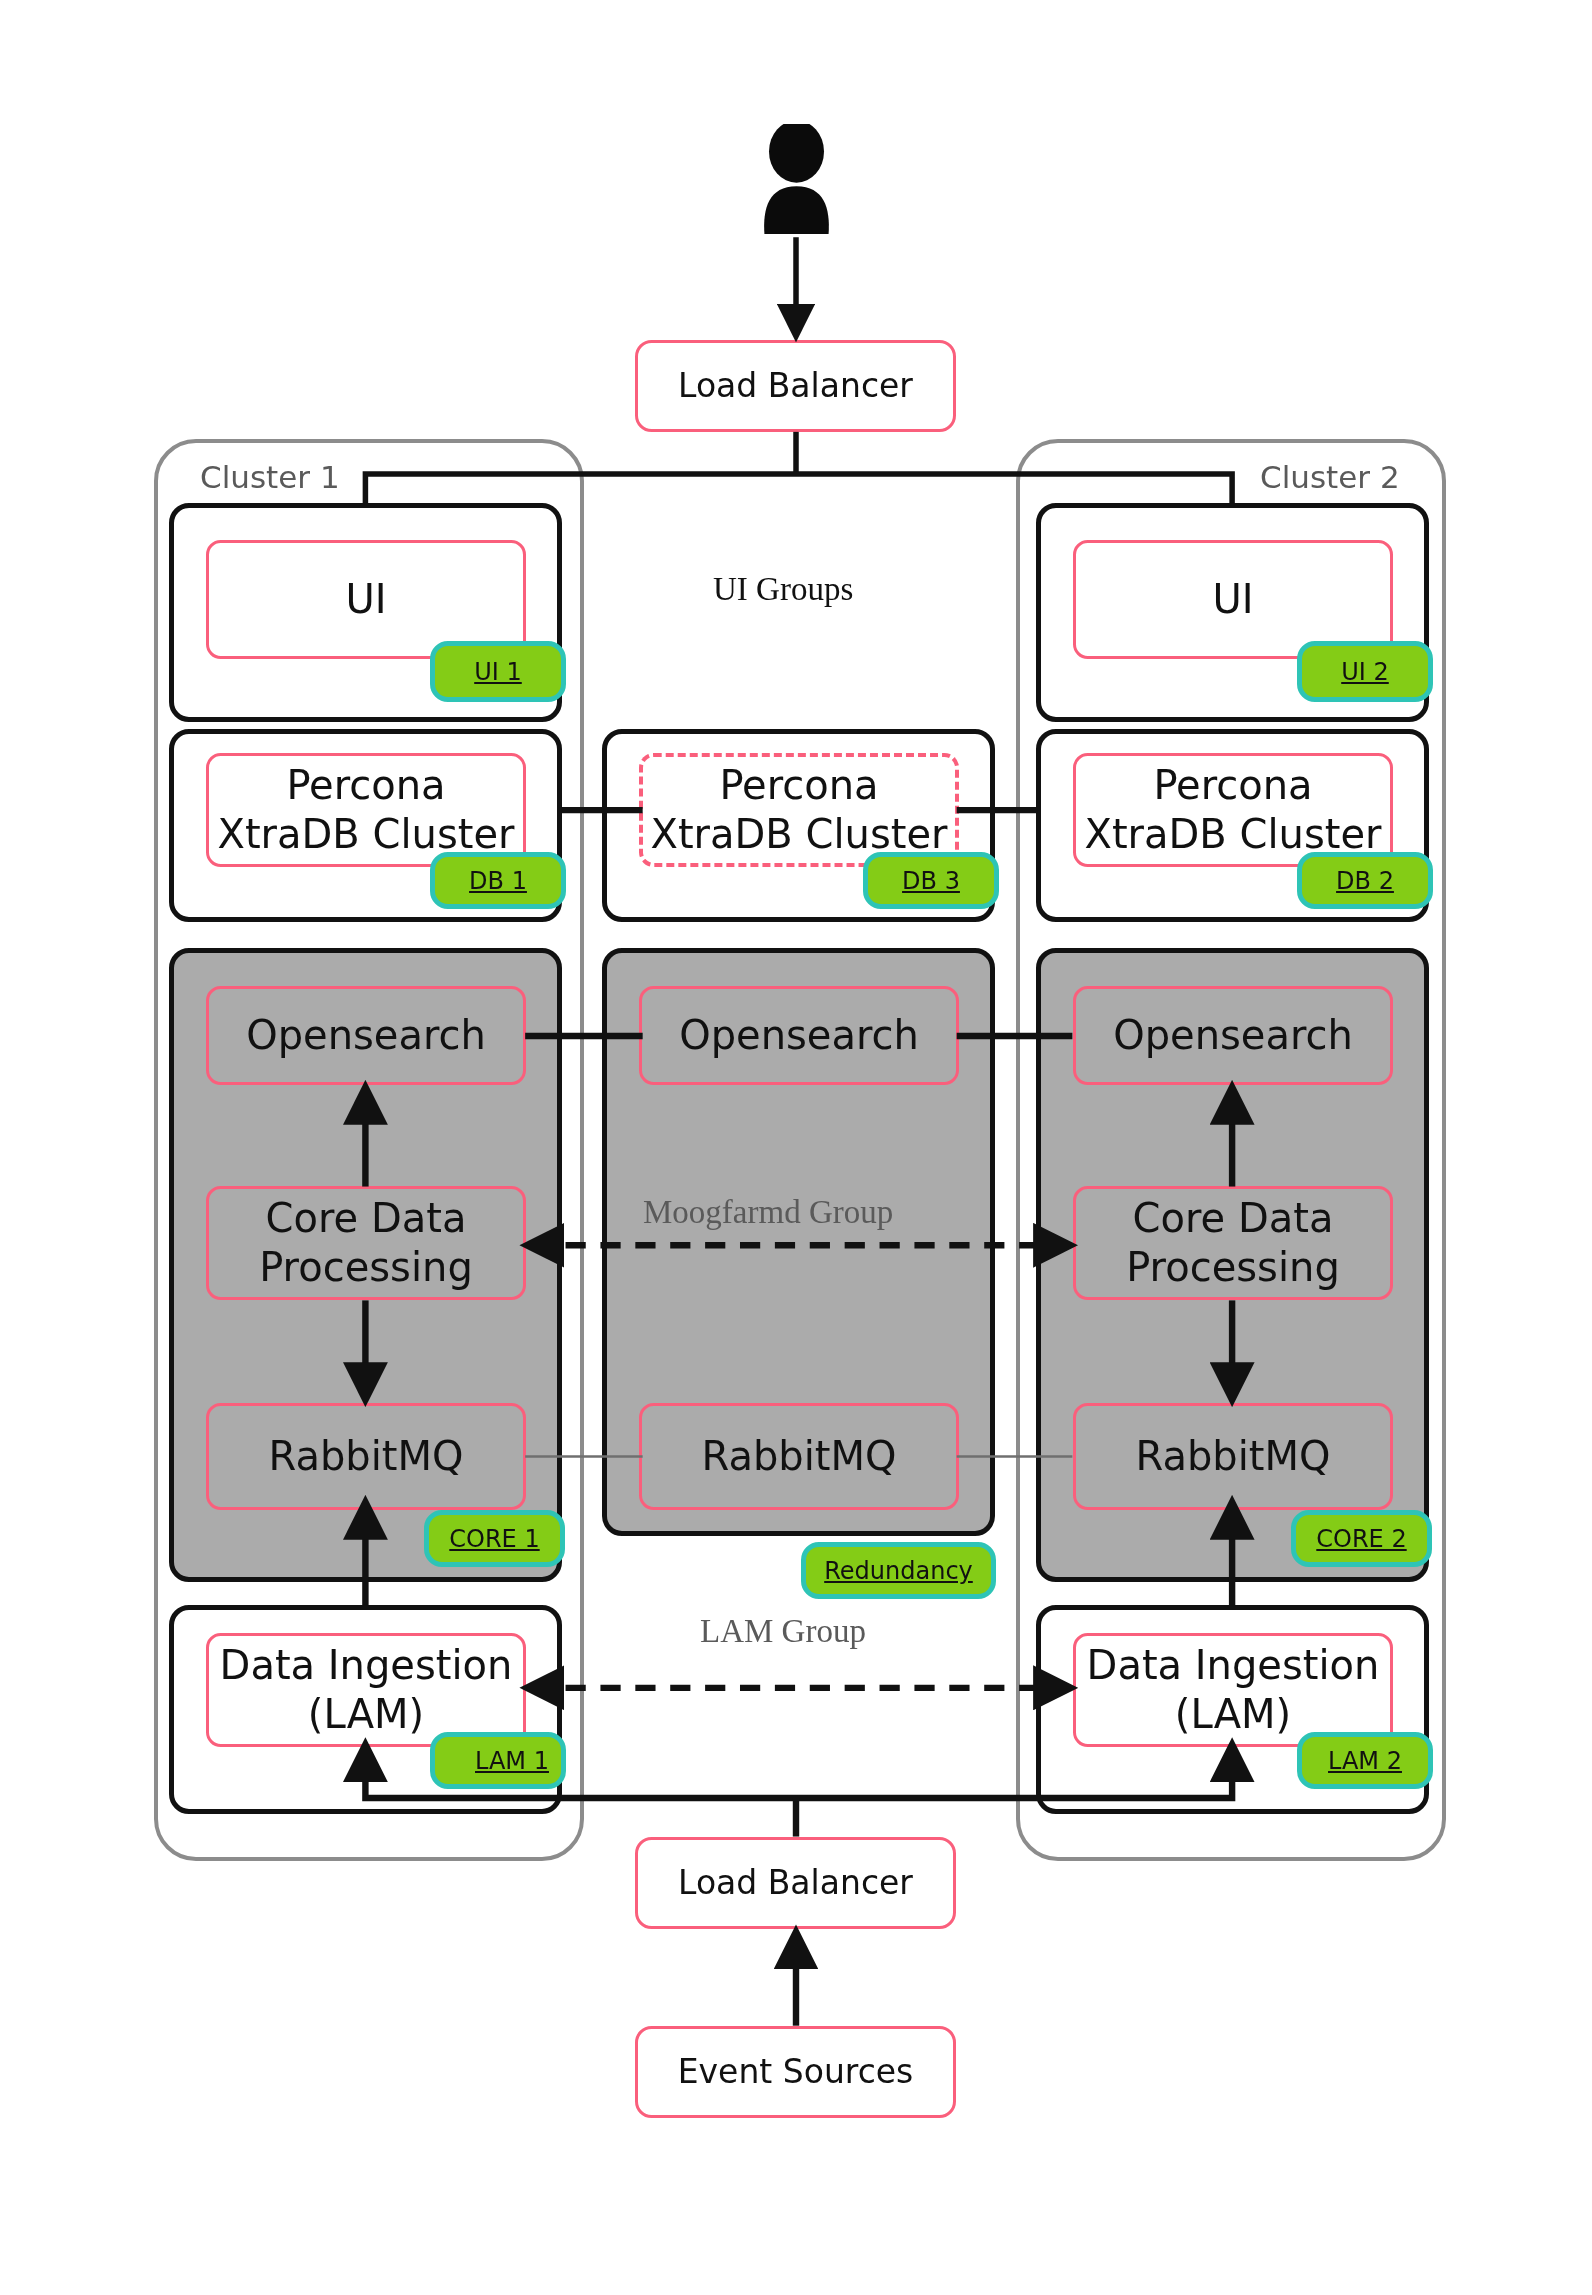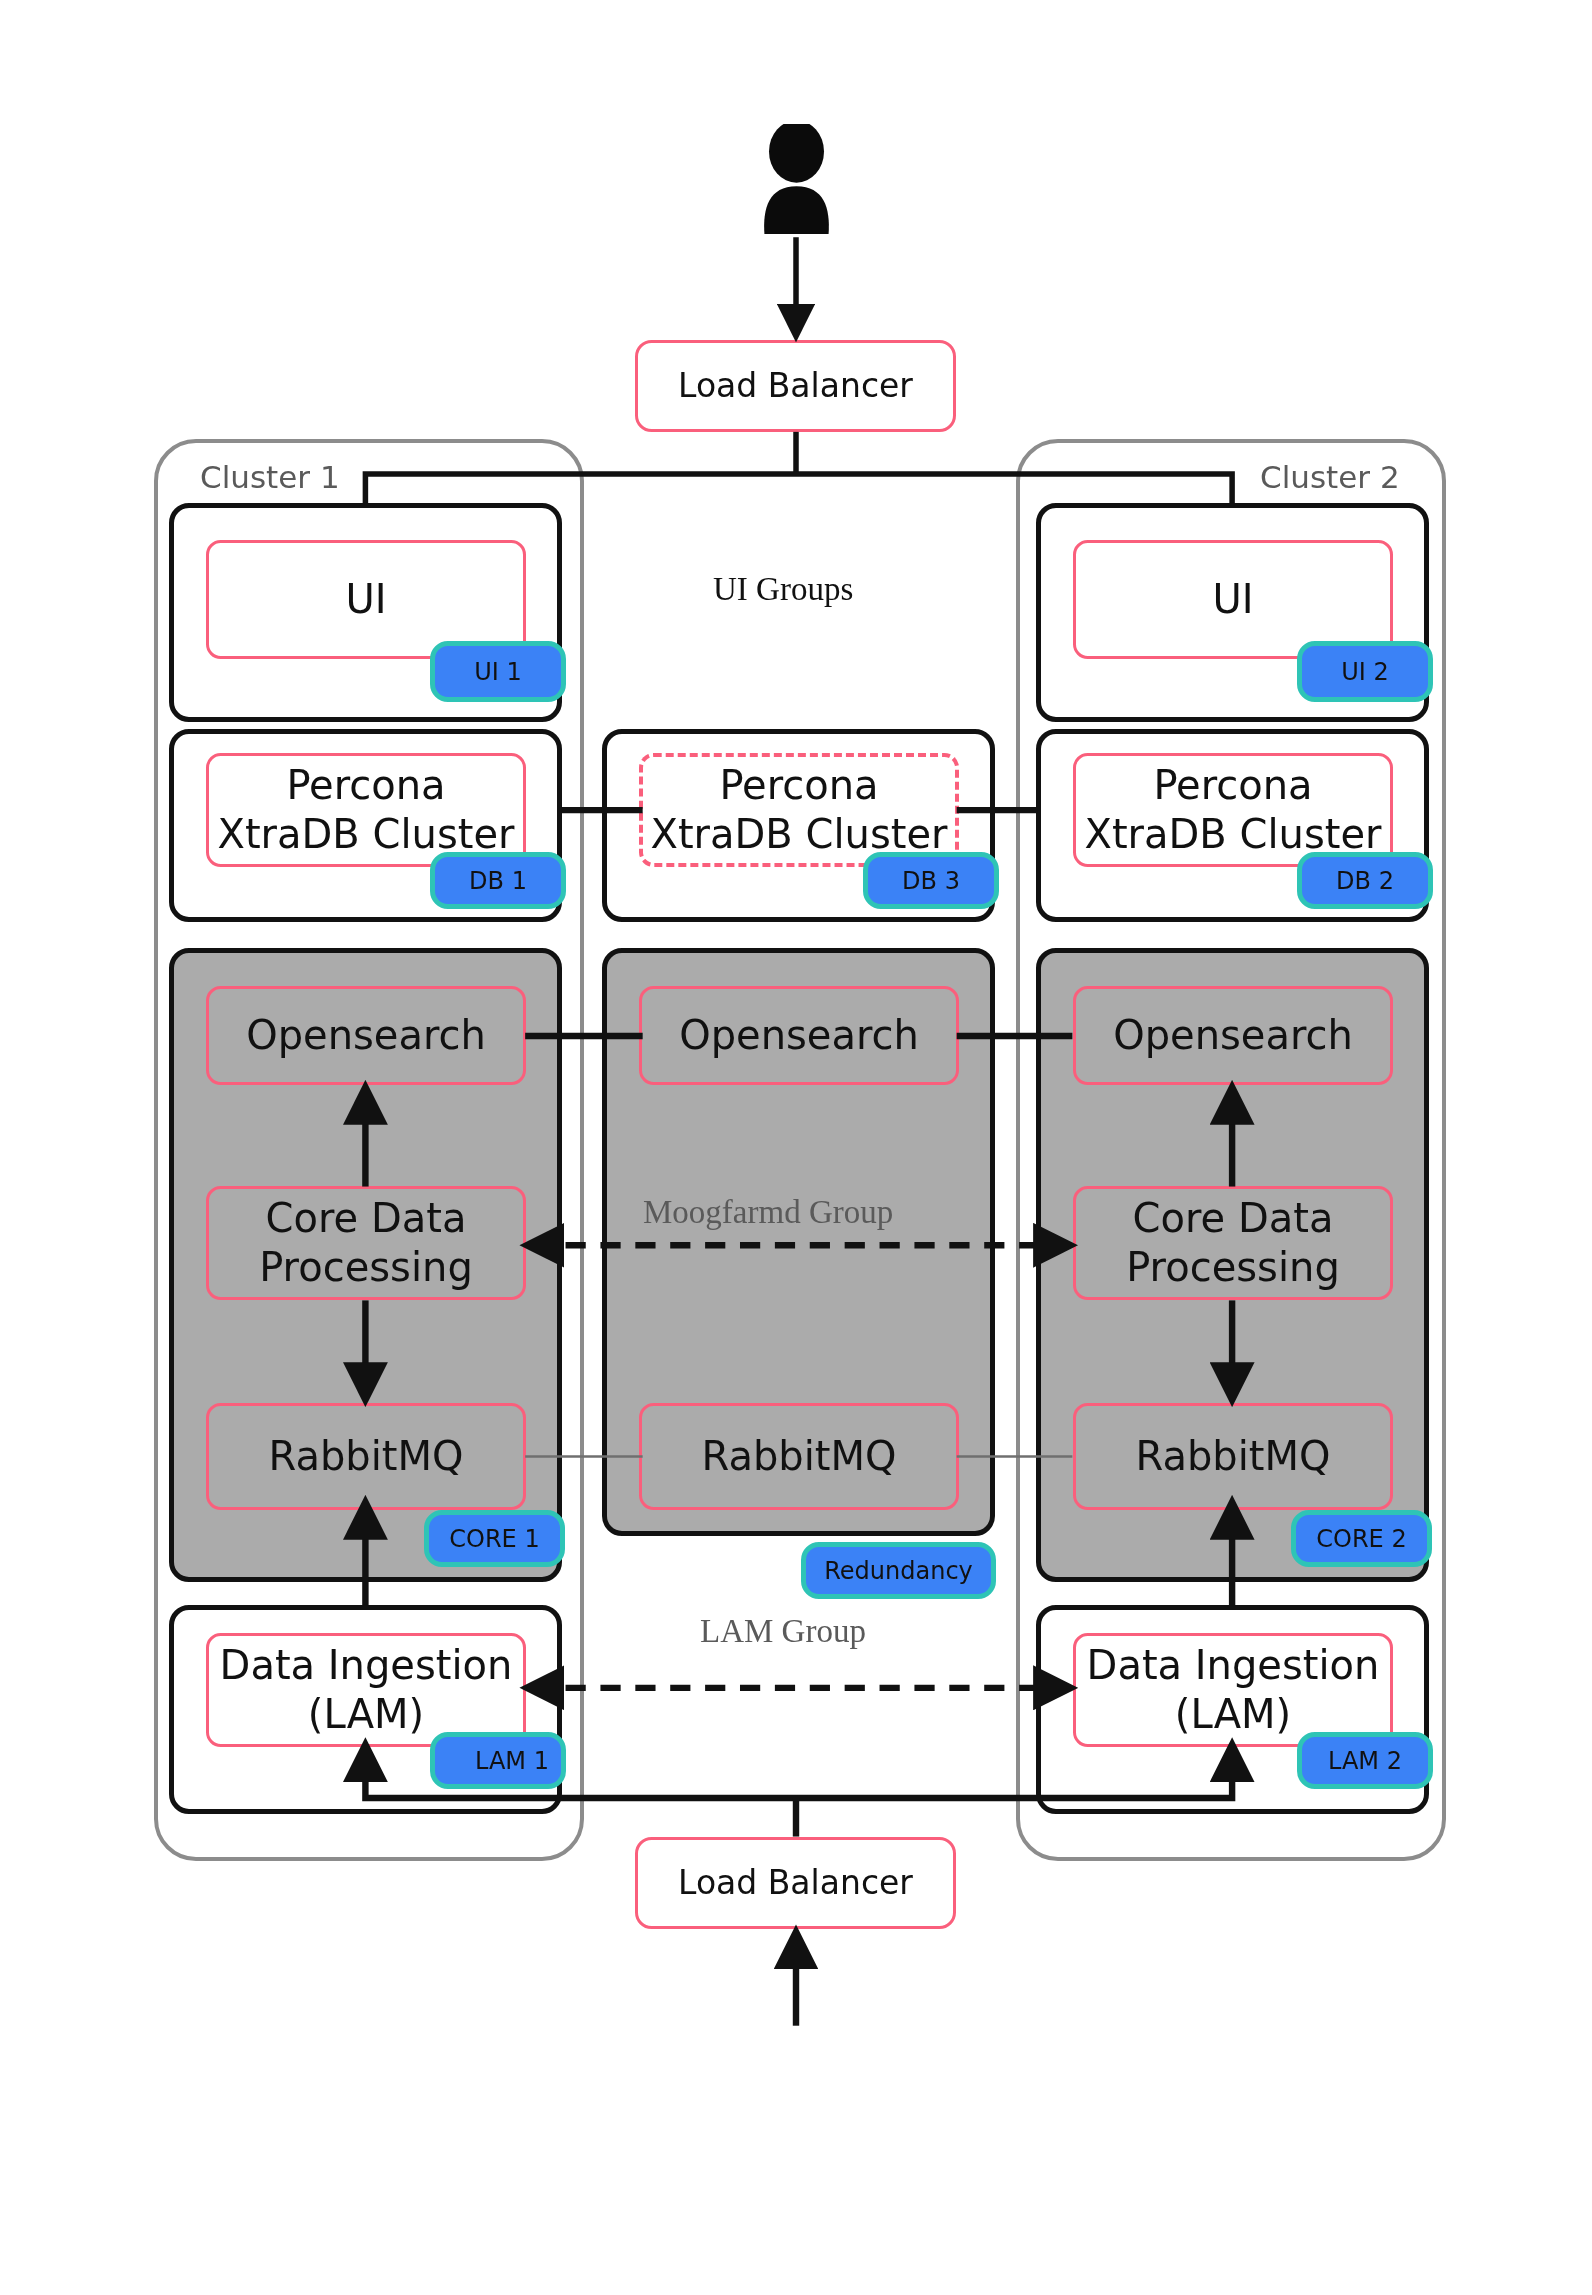--- a/index.html
+++ b/index.html
@@ -41,27 +41,28 @@
     border-radius: 20px;
     background: transparent;
     z-index: 3;
   }
   .black-box.grey { background: #ababab; z-index: 2; }
 
   
   .badge {
     border: 5.5px solid #2ec4b6;
     border-radius: 18px;
-    background: #3b82f6;
+    background: #84cc16;
     display: flex;
     align-items: center;
     justify-content: center;
     color: #111111;
     font-size: 24px;
     z-index: 9;
+    text-decoration: underline;
   }
 
   
   .cluster-frame {
     border: 4.6px solid #8c8c8c;
     border-radius: 42px;
     background: transparent;
     z-index: 1;
   }
   .cluster-label {
@@ -173,20 +174,21 @@
   <div class="black-box abs" style="left:1036px; top:1605px; width:393px; height:209px;"></div>
   <div class="pink-box abs" style="left:1073px; top:1633px; width:320px; height:114px; flex-direction:column;">
     <span>Data Ingestion</span>
     <span>(LAM)</span>
   </div>
   <div class="badge abs" style="left:1297px; top:1732px; width:136px; height:57px;">LAM 2</div>
 
   <div class="group-label grey abs" style="left:700px; top:1613px;text-align:center;">LAM Group</div>
 
   <div class="pink-box lb abs" style="left:635px; top:1837px; width:321px; height:92px;">Load Balancer</div>
+  <div class="pink-box lb abs" style="left:635px; top:2026px; width:321px; height:92px;">Event Sources</div>
 
   <svg class="overlay" viewBox="0 0 1734 2500">
     <defs>
       <marker id="arrowBlack" viewBox="0 0 12 12" refX="9" refY="6" markerWidth="7" markerHeight="7" orient="auto-start-reverse">
         <path d="M 0 0 L 12 6 L 0 12 z" fill="#111111"></path>
       </marker>
     </defs>
 
     <line x1="867" y1="258" x2="867" y2="362" stroke="#111111" stroke-width="6" marker-end="url(#arrowBlack)"></line>
 

